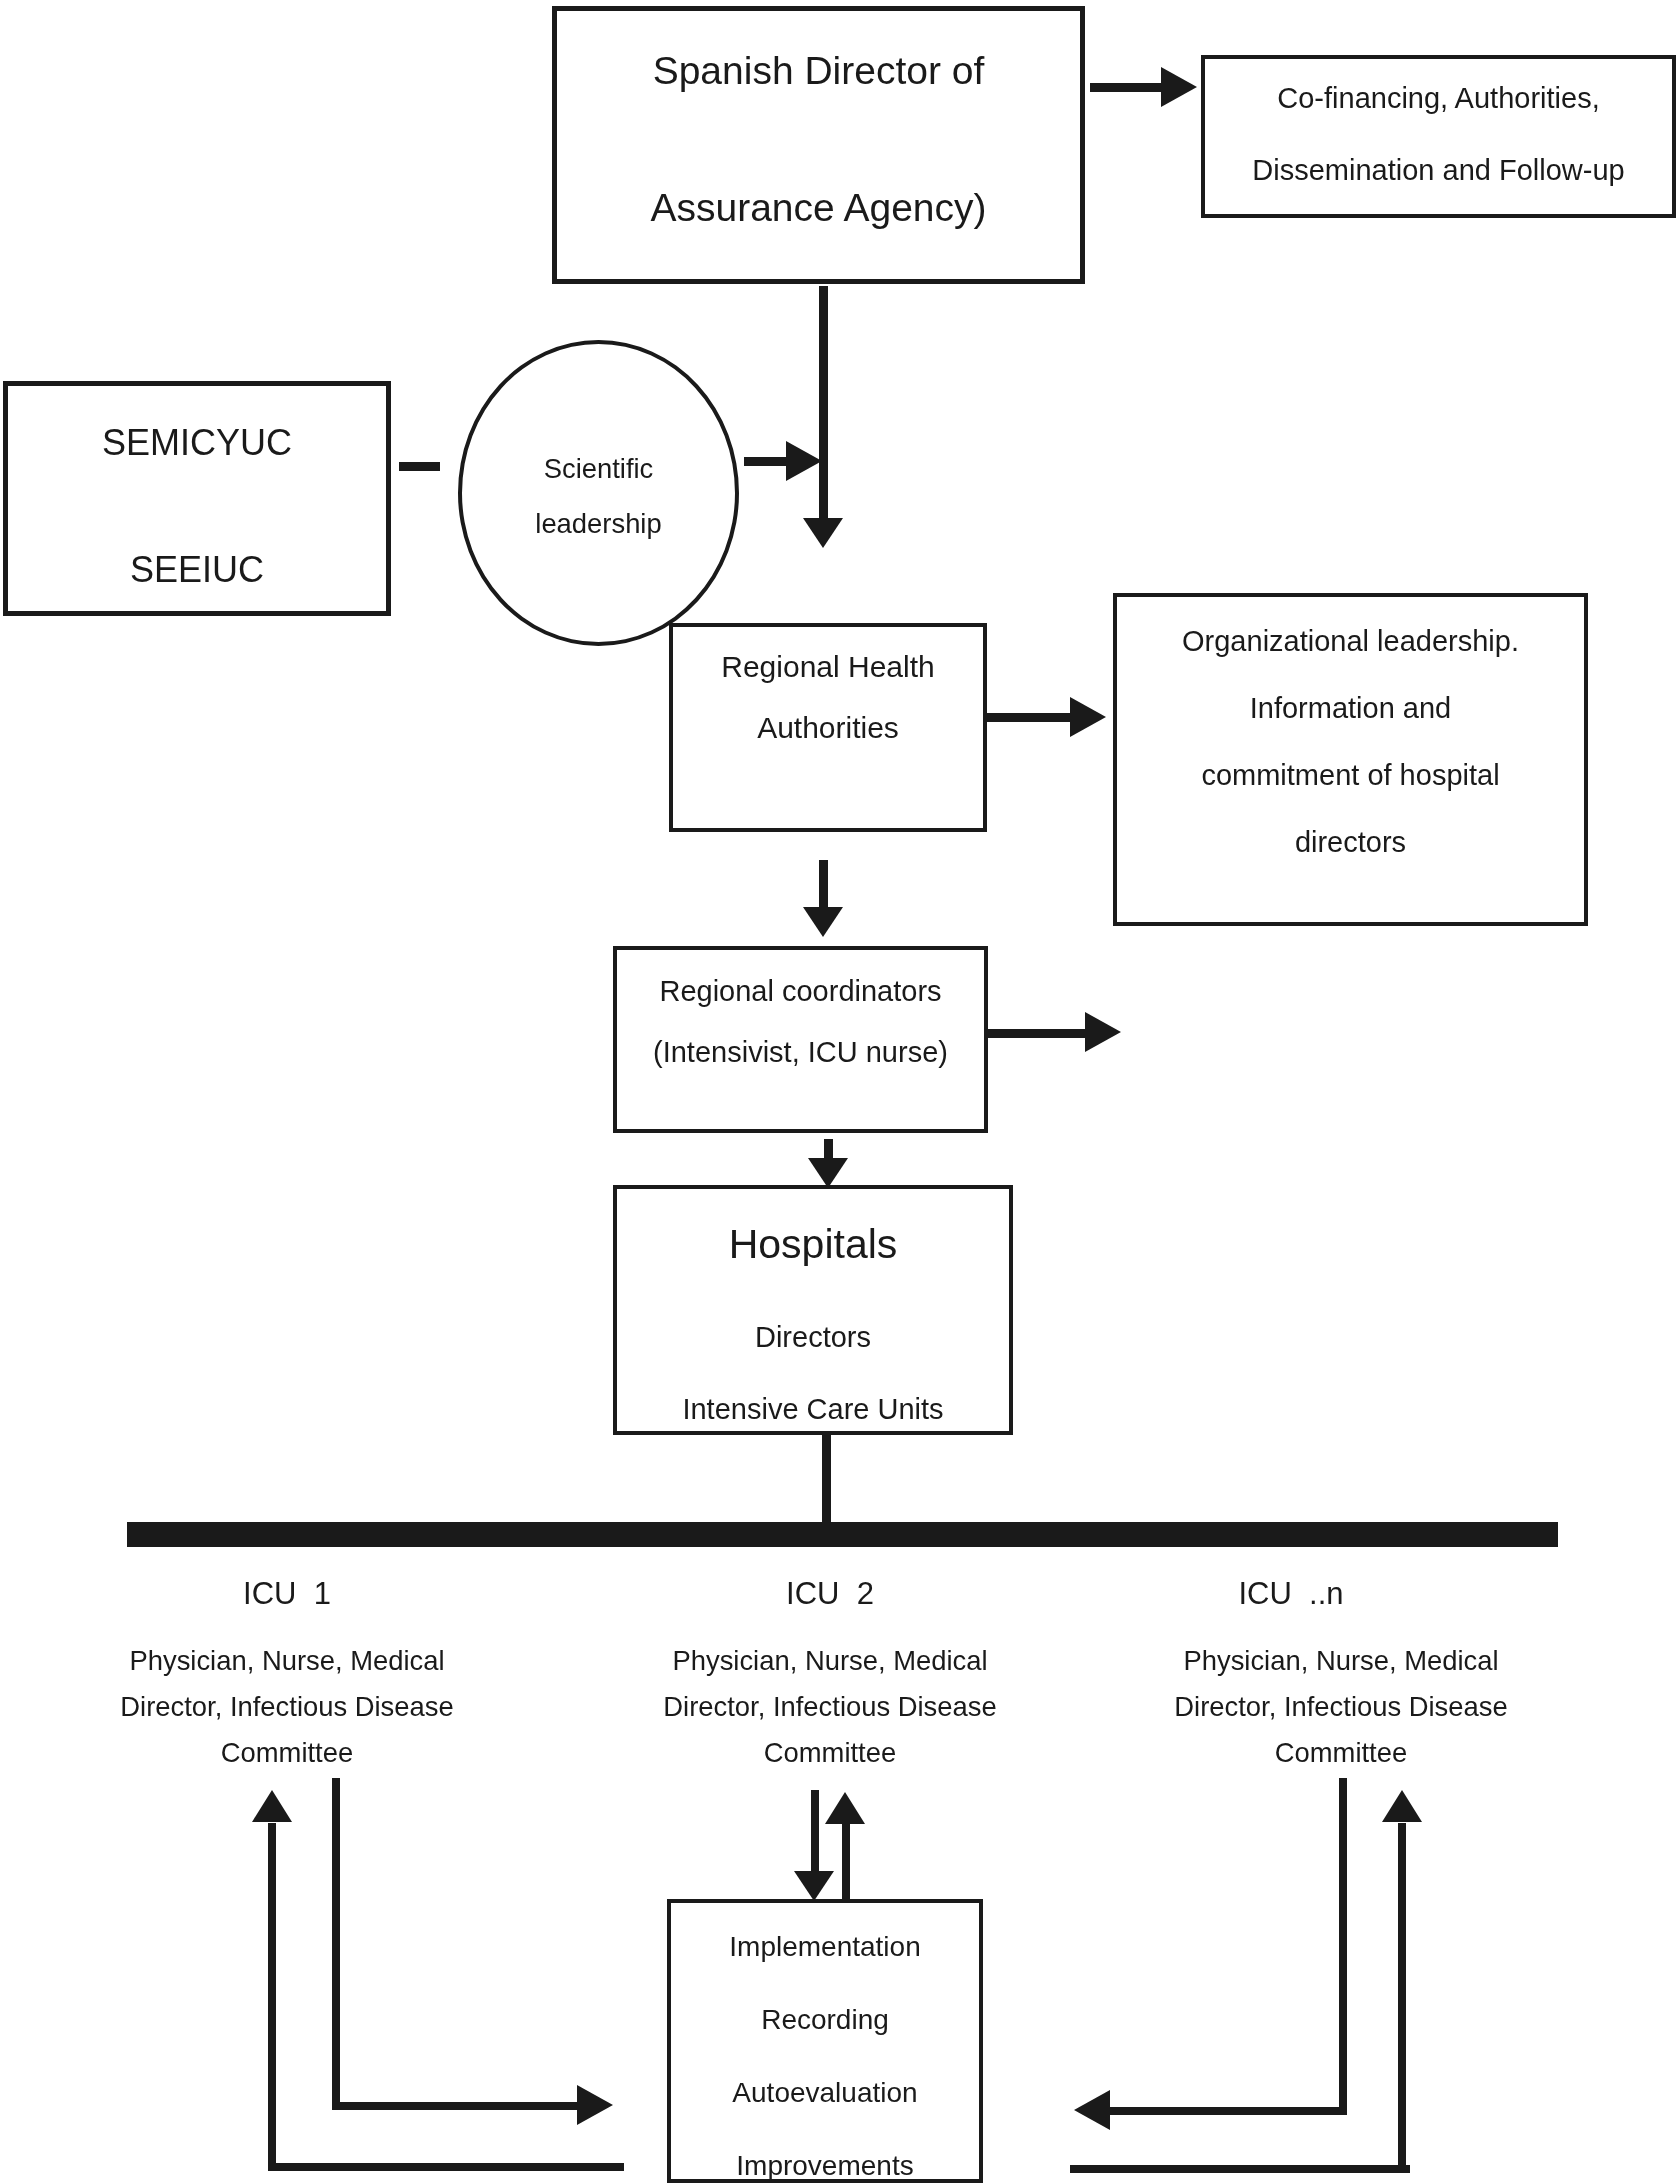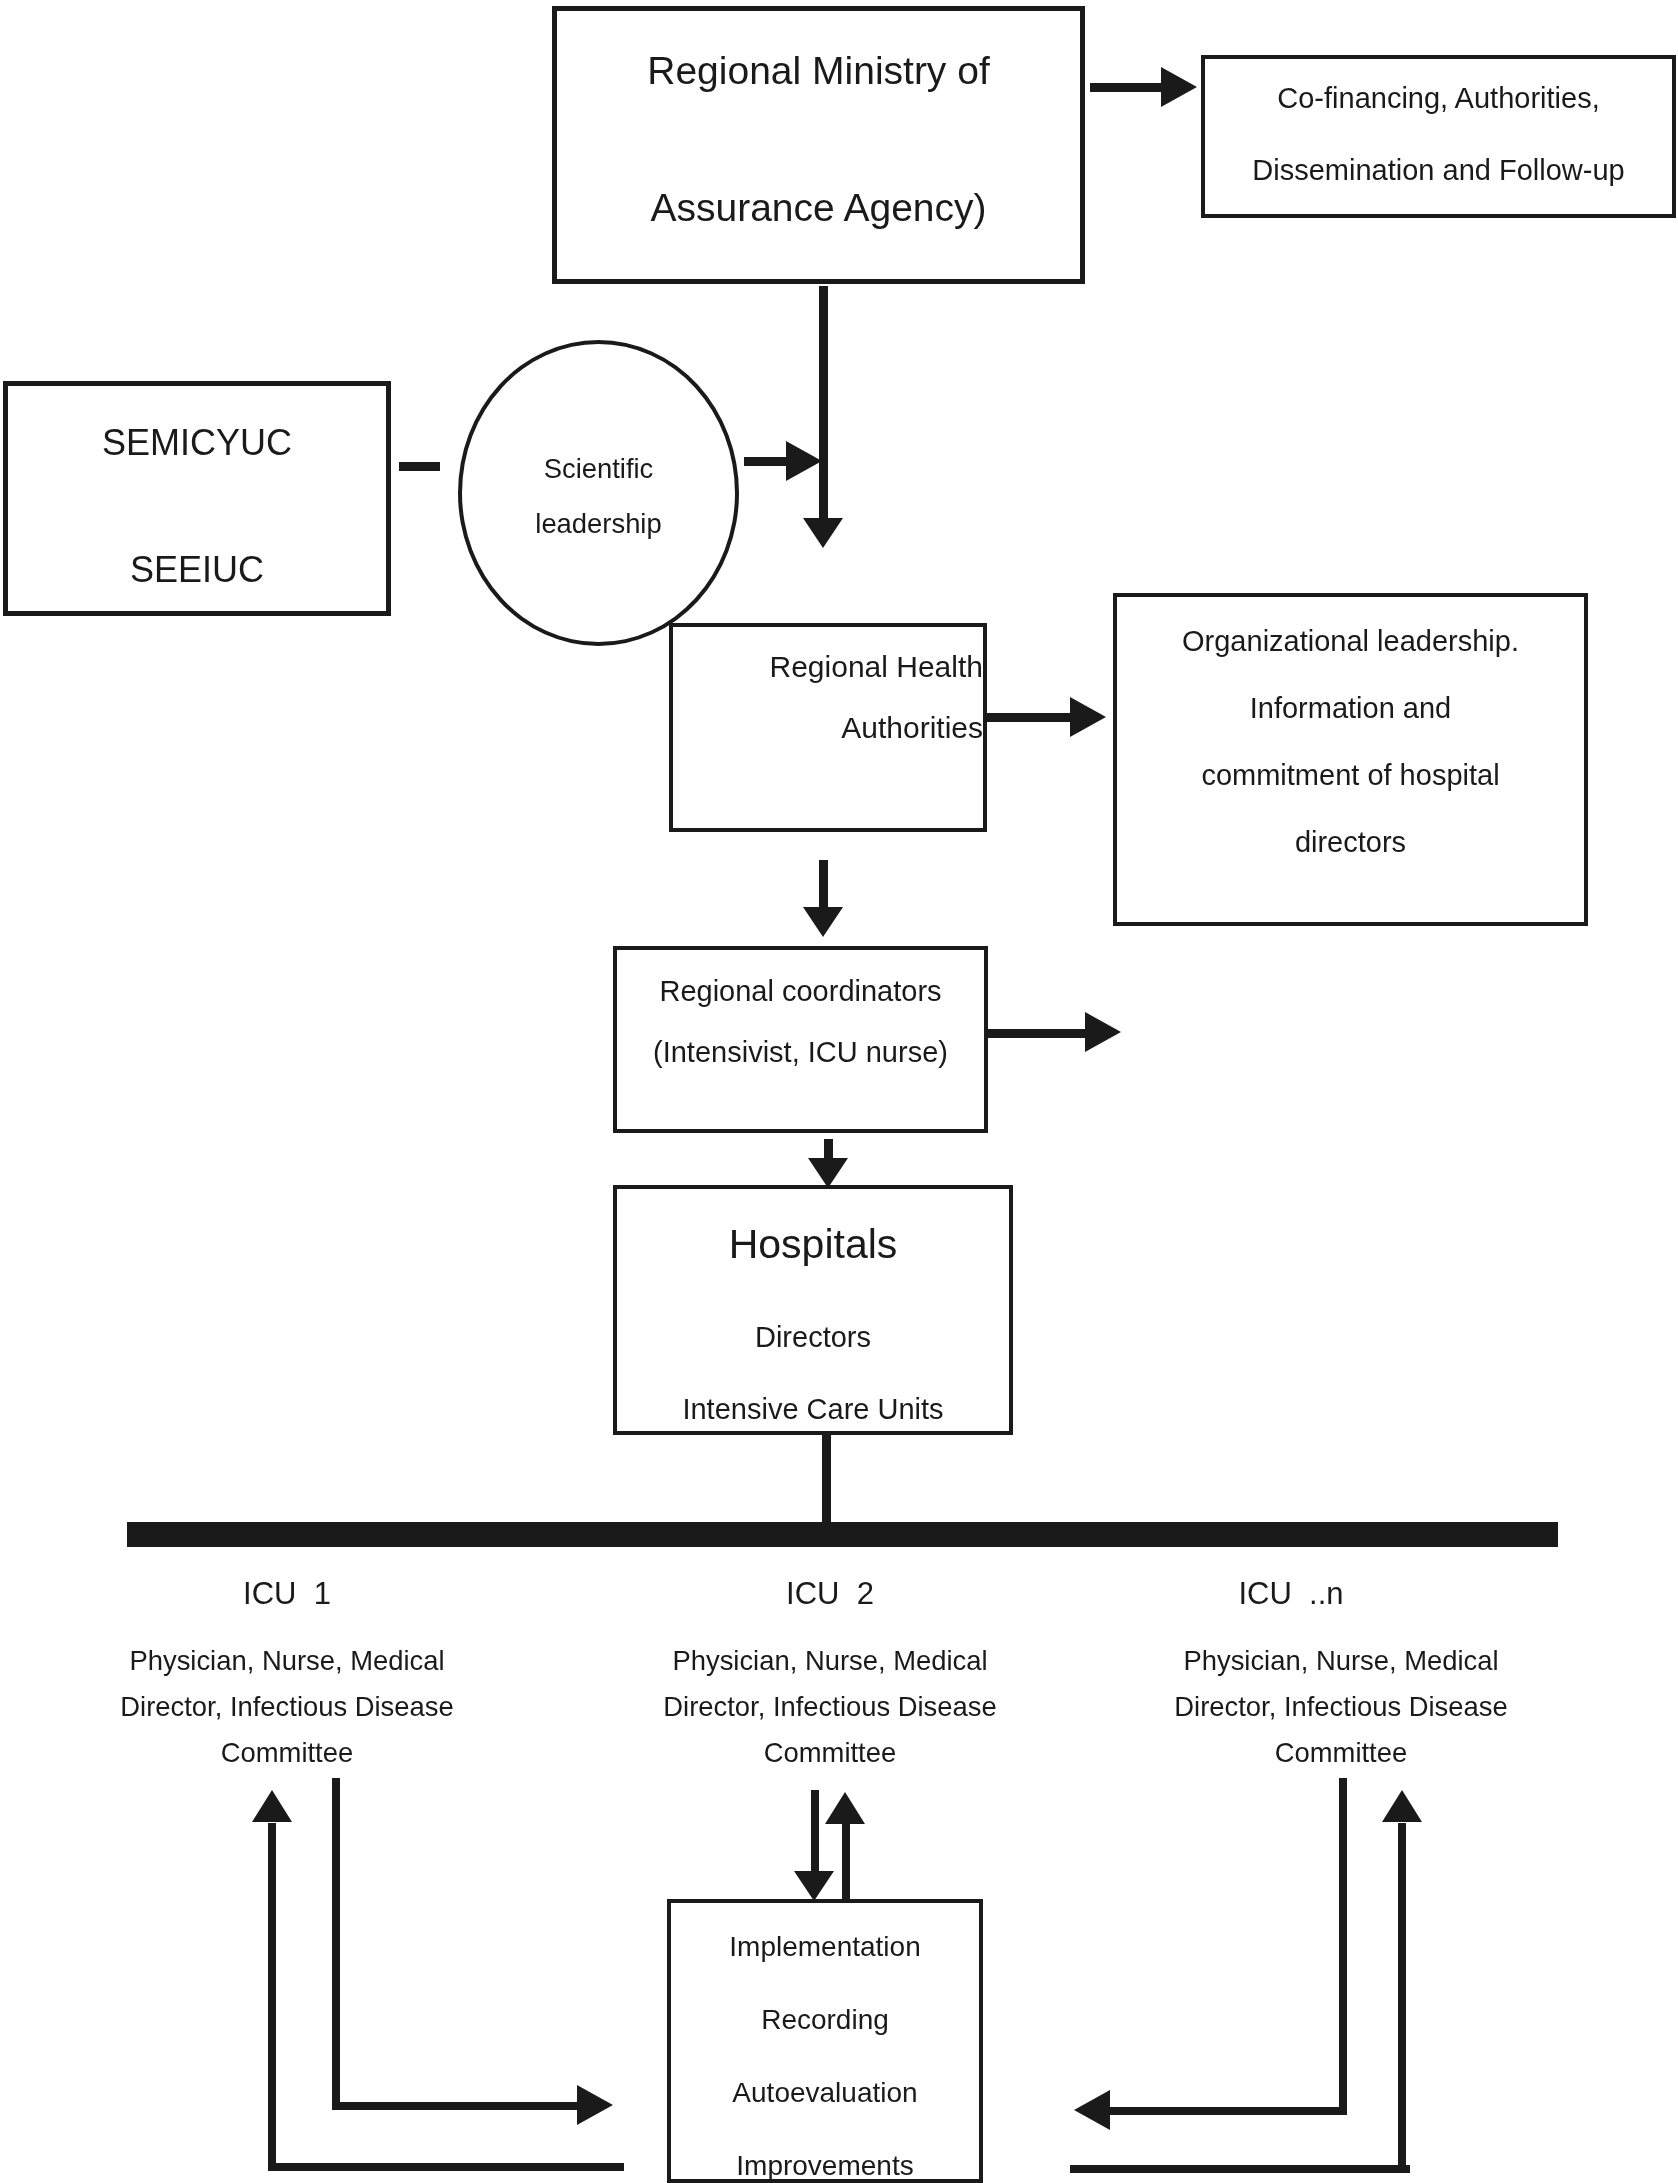--- a/index.html
+++ b/index.html
@@ -26,29 +26,29 @@
     transform:translateY(-50%); white-space:nowrap; line-height:1;
   }
   .bar{ position:absolute; background:var(--ink); }
   .ah{ position:absolute; width:0; height:0; }
   .ah-right{ border-top:20.6px solid transparent; border-bottom:20.6px solid transparent; border-left:36px solid var(--ink); }
   .ah-left { border-top:20.6px solid transparent; border-bottom:20.6px solid transparent; border-right:36px solid var(--ink); }
   .ah-down { border-left:20.6px solid transparent; border-right:20.6px solid transparent; border-top:30px solid var(--ink); }
   .ah-up   { border-left:20.6px solid transparent; border-right:20.6px solid transparent; border-bottom:32px solid var(--ink); }
   .f62{font-size:39px;} .f58{font-size:36px;} .f50{font-size:31px;}
   .f47{font-size:29px;} .f46{font-size:29px;} .f45{font-size:28px;}
-  .f44{font-size:27.4px;} .f66{font-size:41px;} .f48{font-size:30px;text-align:right;}
+  .f44{font-size:27.4px;} .f66{font-size:41px;} .f48{font-size:30px;}
 </style>
 </head>
 <body>
 
 <div id="canvas">
 
   <div class="box" style="left:552px; top:6.2px; width:533px; height:278px;">
-    <div class="bline f62" style="top:59px;">Regional Ministry of</div>
+    <div class="bline f62" style="top:59px;">Spanish Director of</div>
     <div class="bline f62" style="top:196px;">Assurance Agency)</div>
   </div>
 
   <div class="box" style="left:1201px; top:55px; width:475px; height:163px; border-width:4.4px;">
     <div class="bline f47" style="top:39px;">Co-financing, Authorities,</div>
     <div class="bline f47" style="top:111px;">Dissemination and Follow-up</div>
   </div>
 
   <div class="bar" style="left:1090px; top:83px; width:72px; height:8.7px;"></div>
   <div class="ah ah-right" style="left:1161px; top:67px;"></div>

